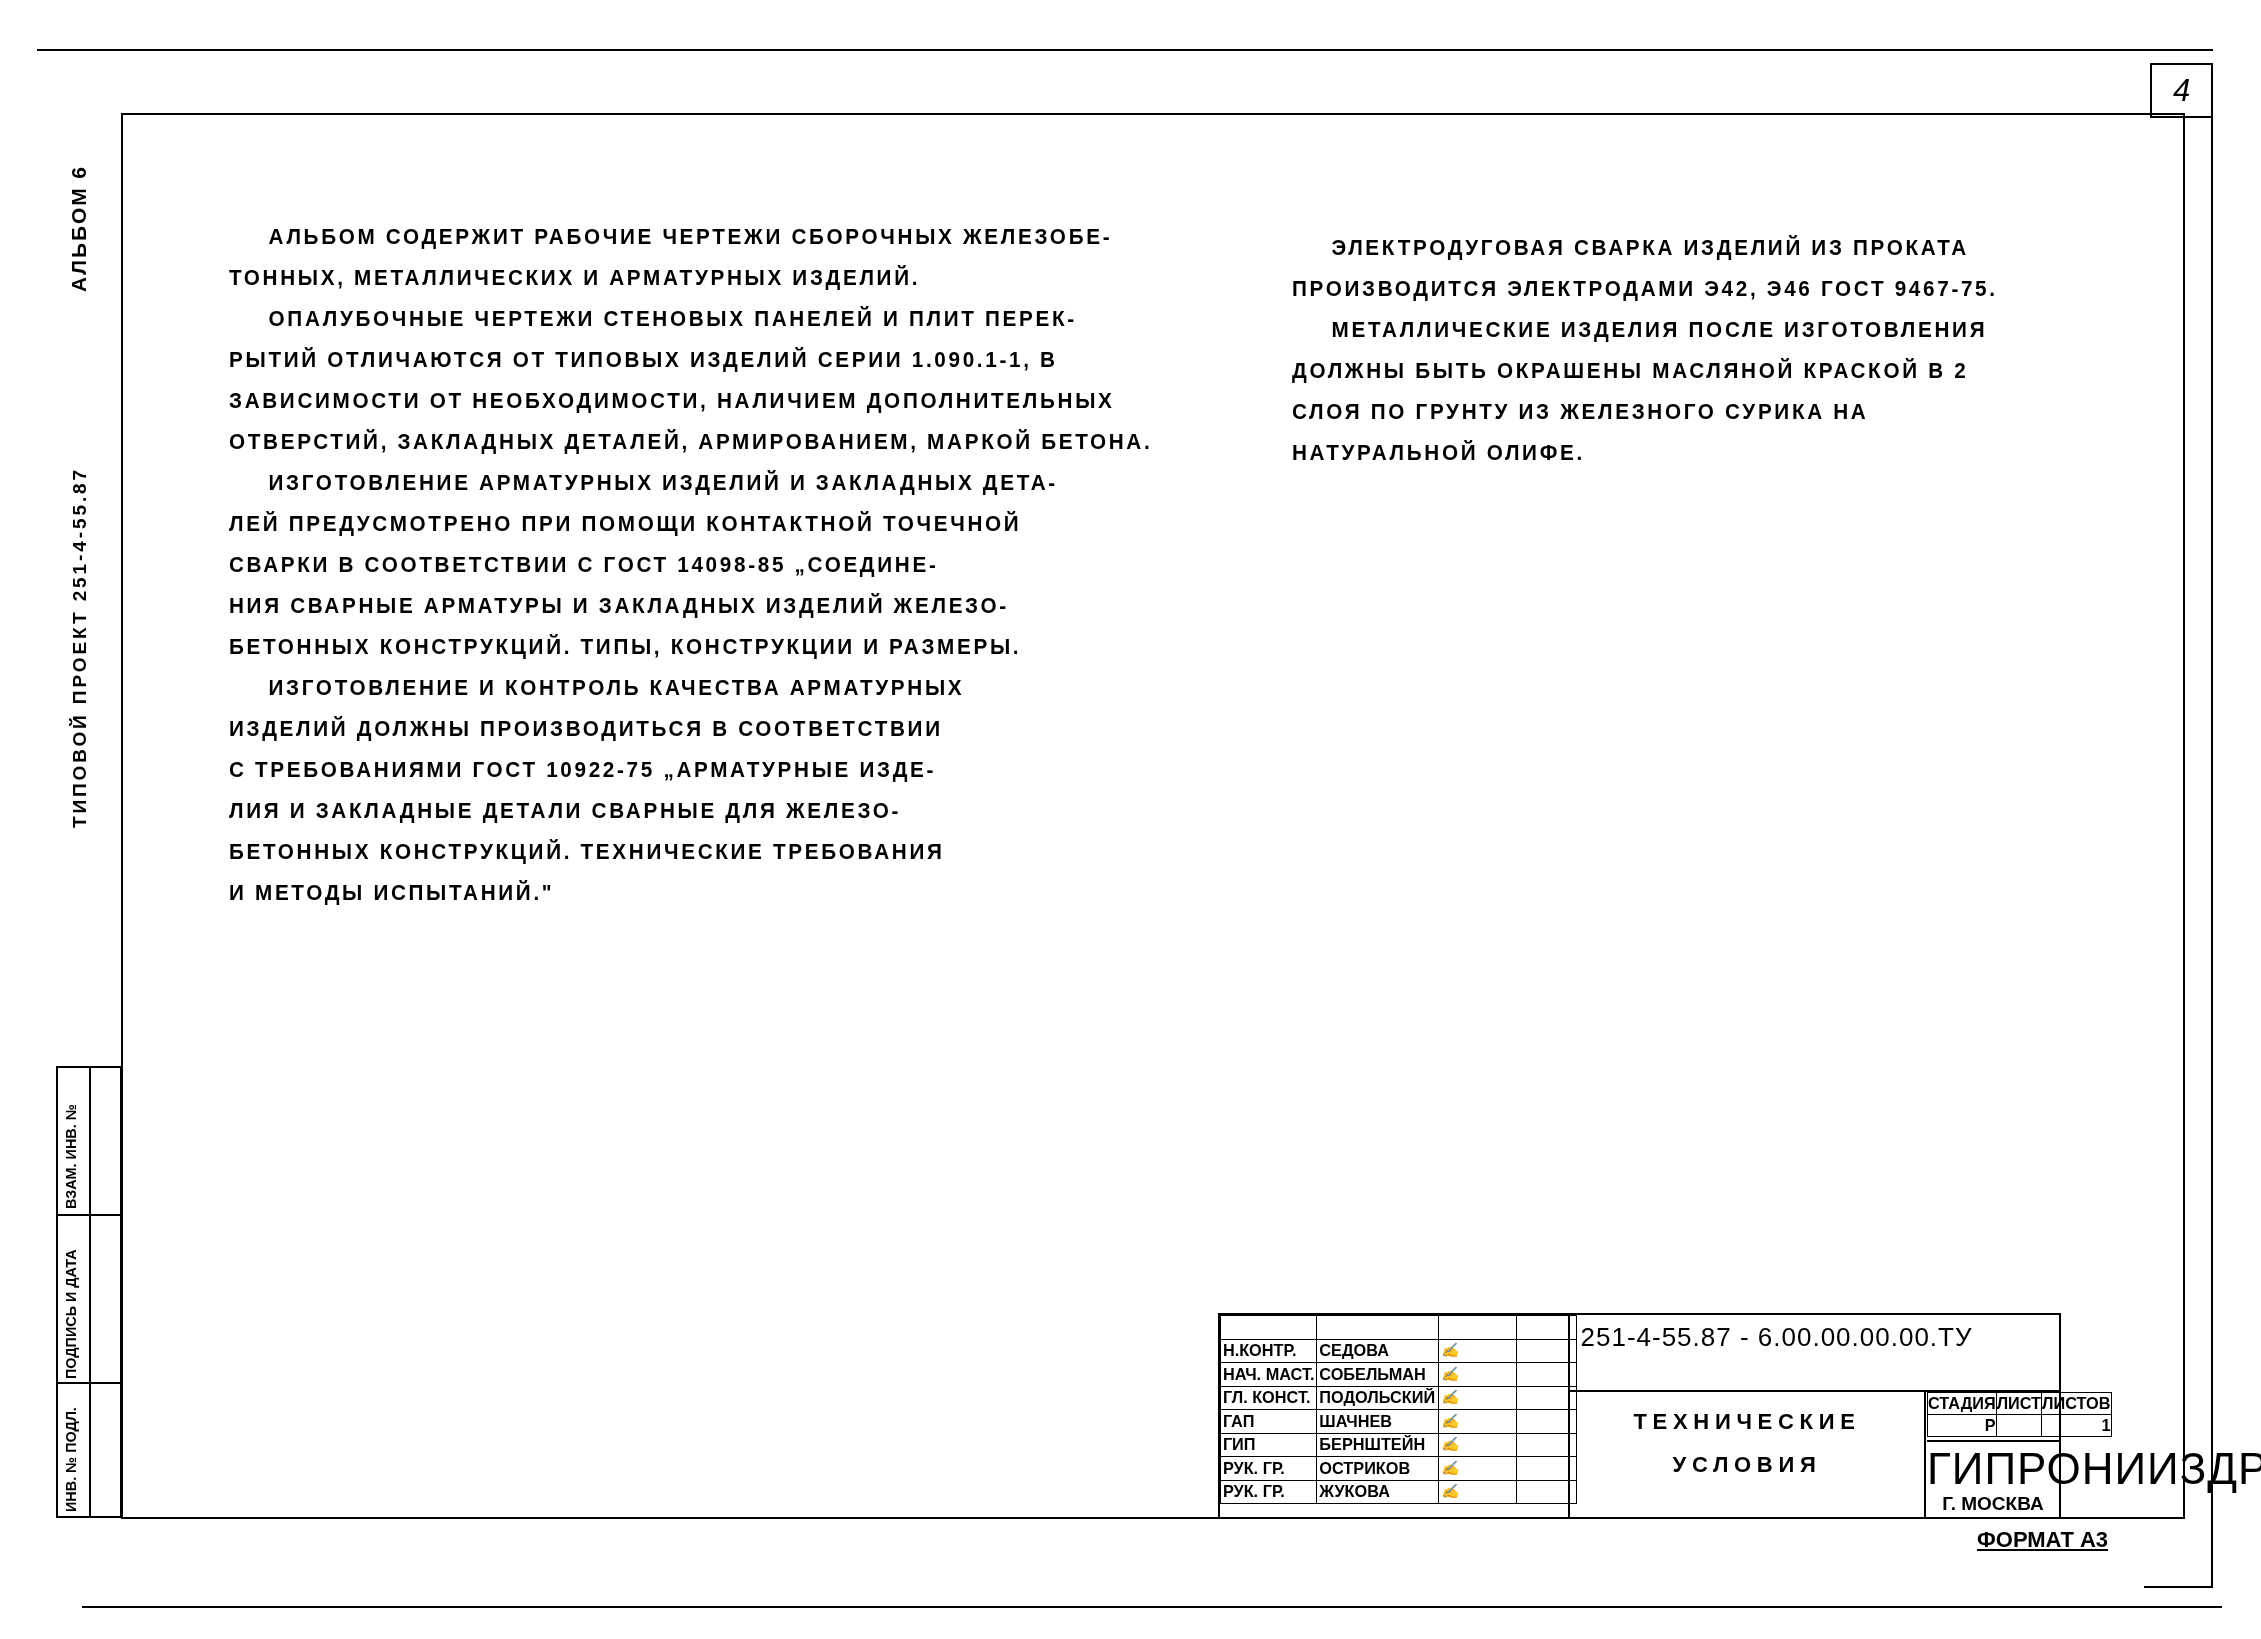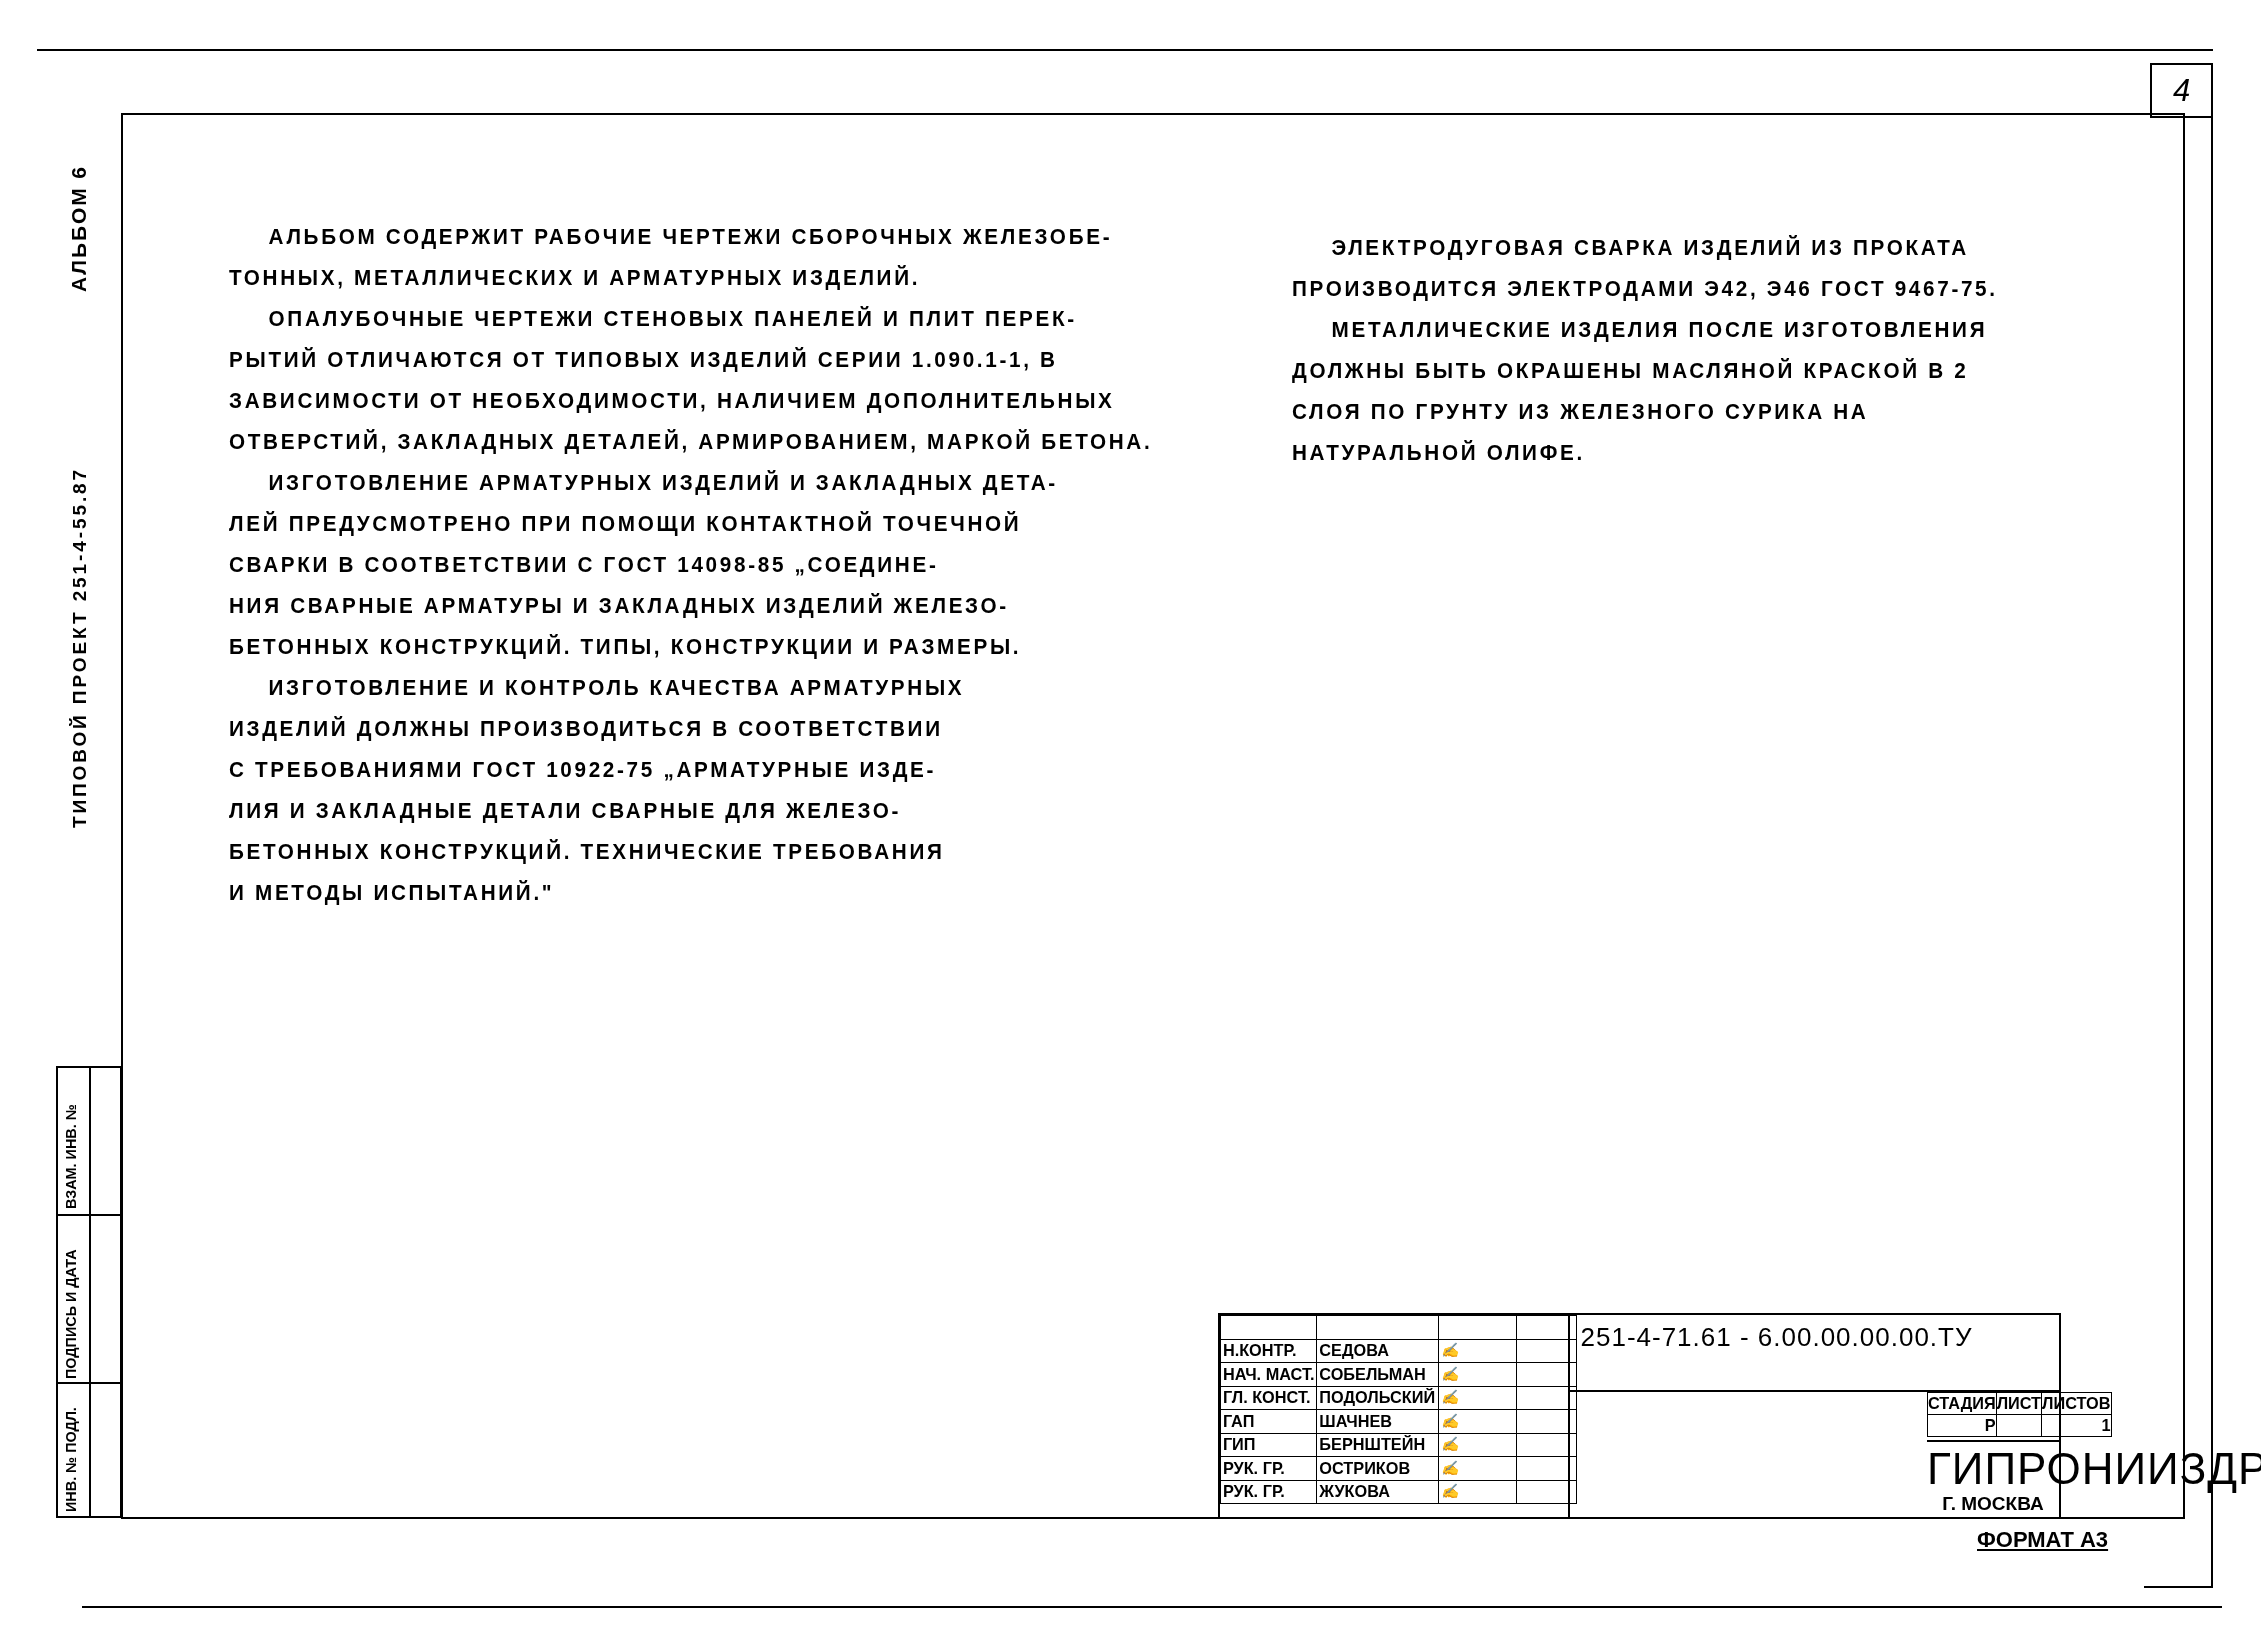--- a/index.html
+++ b/index.html
@@ -157,21 +157,25 @@
     <tr>
       <td class="c1">Рук. гр.</td>
       <td class="c2">Жукова</td>
       <td class="c3 sig">✍</td>
       <td class="c4"></td>
     </tr>
   </tbody>
     </table>
 
   <div class="right">
-    <div class="code">251-4-71.61 - 6.00.00.00.00.ТУ</div>
+    <div class="code">251-4-55.87 - 6.00.00.00.00.ТУ</div>
+    <div class="name">
+      <div>Технические</div>
+      <div>условия</div>
+    </div>
     <div class="meta">
       <table>
         <tbody>
             <tr>
           <td>Стадия</td>
           <td>Лист</td>
           <td>Листов</td>
         </tr>
         <tr>
           <td>Р</td>

